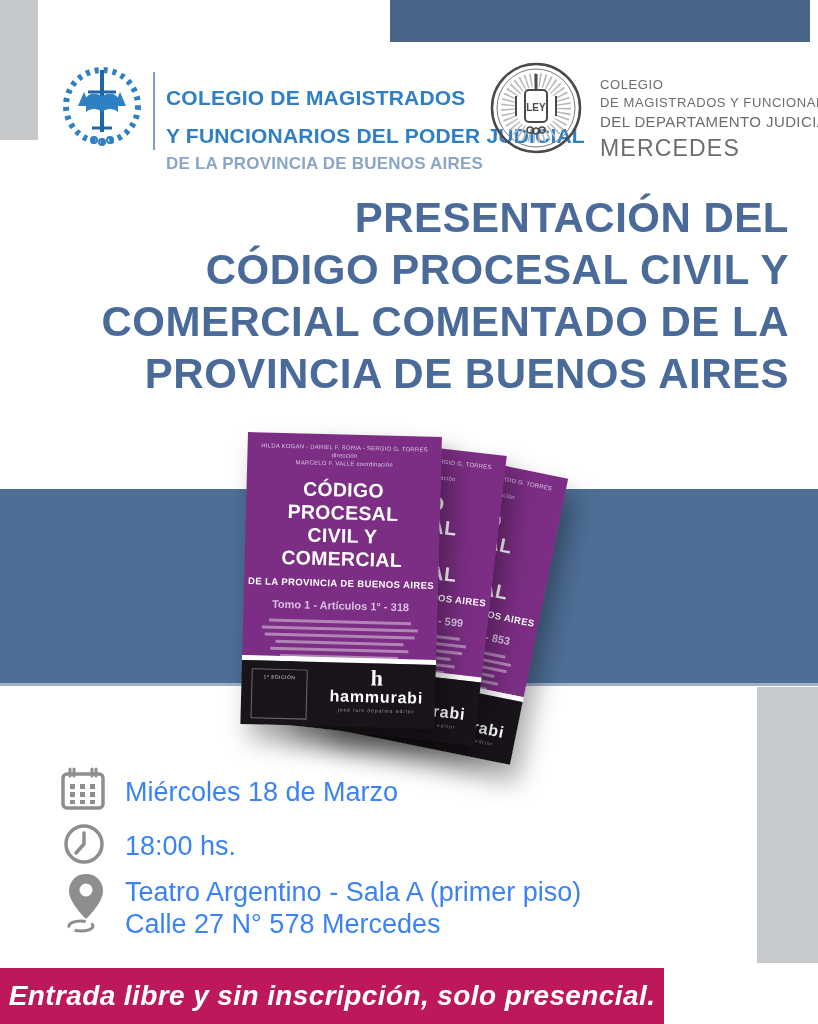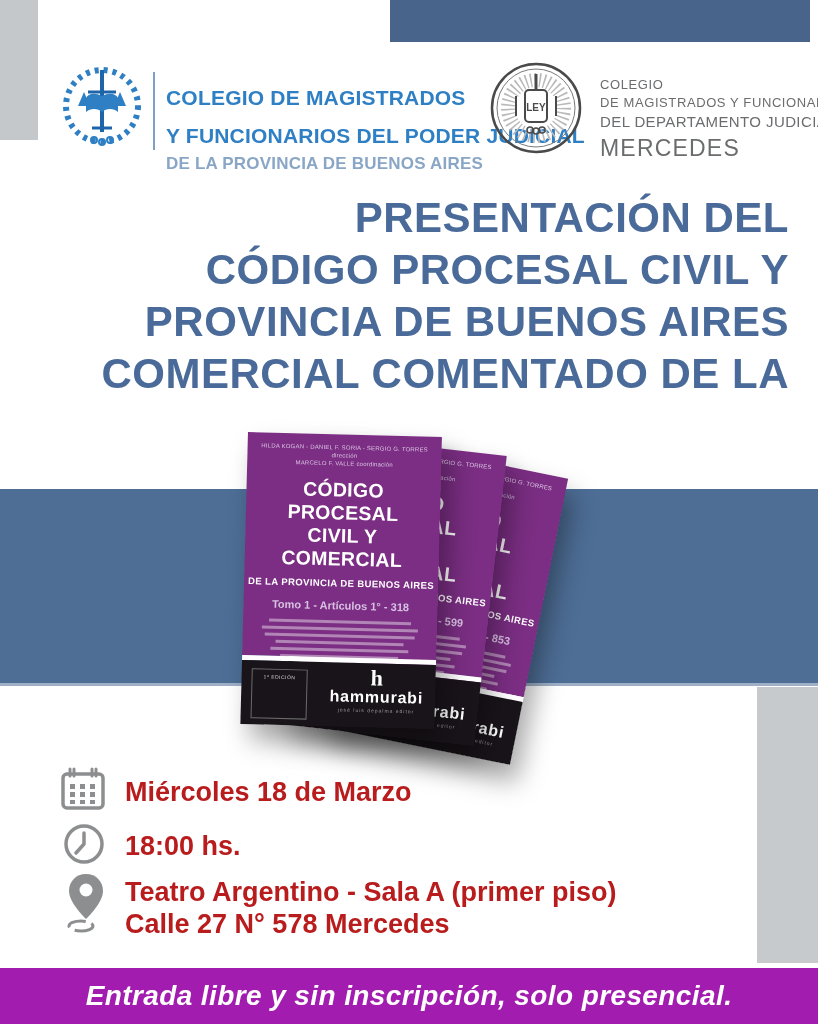--- a/index.html
+++ b/index.html
@@ -53,30 +53,30 @@
   .bk-sep{height:5px;background:#ffffff;}
   .bk-black{background:#19141a;height:64px;position:relative;}
   .ed-box{position:absolute;left:10px;top:8px;width:54px;height:48px;border:1px solid #6a6a6a;}
   .ed-box span{display:block;text-align:center;font-size:5px;color:#cfcfcf;margin-top:4px;letter-spacing:.5px;}
   .pub{position:absolute;right:12px;top:4px;text-align:center;color:#ffffff;}
   .pub-h{font-size:22px;line-height:22px;font-weight:bold;font-family:"Liberation Serif", serif;}
   .pub-name{font-size:16px;line-height:16px;font-weight:bold;letter-spacing:.8px;}
   .pub-tag{font-size:5px;color:#9a9a9a;letter-spacing:1px;margin-top:2px;}
 
   
-  .detail-text{font-weight:bold;color:#b91c1c;font-size:27px;white-space:nowrap;}
+  .detail-text{font-weight:normal;color:#3b82f6;font-size:27px;white-space:nowrap;}
   .row-date-icon{left:60px;top:766px;}
   .row-date-text{left:125px;top:777px;}
   .row-time-icon{left:62px;top:822px;}
   .row-time-text{left:125px;top:831px;}
   .row-loc-icon{left:64px;top:872px;}
   .row-loc-text{left:125px;top:876px;line-height:32px;}
 
   
-  .banner{left:0;top:968px;width:818px;height:56px;background:#a21caf;
+  .banner{left:0;top:968px;width:664px;height:56px;background:#be185d;
     display:flex;align-items:center;justify-content:center;z-index:3;}
   .banner span{color:#ffffff;font-style:italic;font-weight:bold;font-size:28px;letter-spacing:.4px;}
 </style>
 </head>
 <body>
 
 <div class="abs gray-left"></div>
 <div class="abs blue-topright"></div>
 <div class="abs band-middle"></div>
 <div class="abs gray-right"></div>
@@ -116,22 +116,22 @@
 <div class="abs org-right">
   <div class="or-s">COLEGIO</div>
   <div class="or-s">DE MAGISTRADOS Y FUNCIONARIOS</div>
   <div class="or-m">DEL DEPARTAMENTO JUDICIAL</div>
   <div class="or-b">MERCEDES</div>
 </div>
 
 <div class="abs main-title">
   <div>PRESENTACIÓN DEL</div>
   <div>CÓDIGO PROCESAL CIVIL Y</div>
+  <div>COMERCIAL COMENTADO DE LA</div>
   <div>PROVINCIA DE BUENOS AIRES</div>
-  <div>COMERCIAL COMENTADO DE LA</div>
 </div>
 
 <div class="abs books">
 
   <div class="book book-3">
     <div class="bk-purple">
       <div class="bk-directors">HILDA KOGAN - DANIEL F. SORIA - SERGIO G. TORRES dirección</div>
       <div class="bk-directors">MARCELO F. VALLE coordinación</div>
       <div class="bk-title">CÓDIGO PROCESAL</div>
       <div class="bk-title" style="margin-top:0">CIVIL Y COMERCIAL</div>

